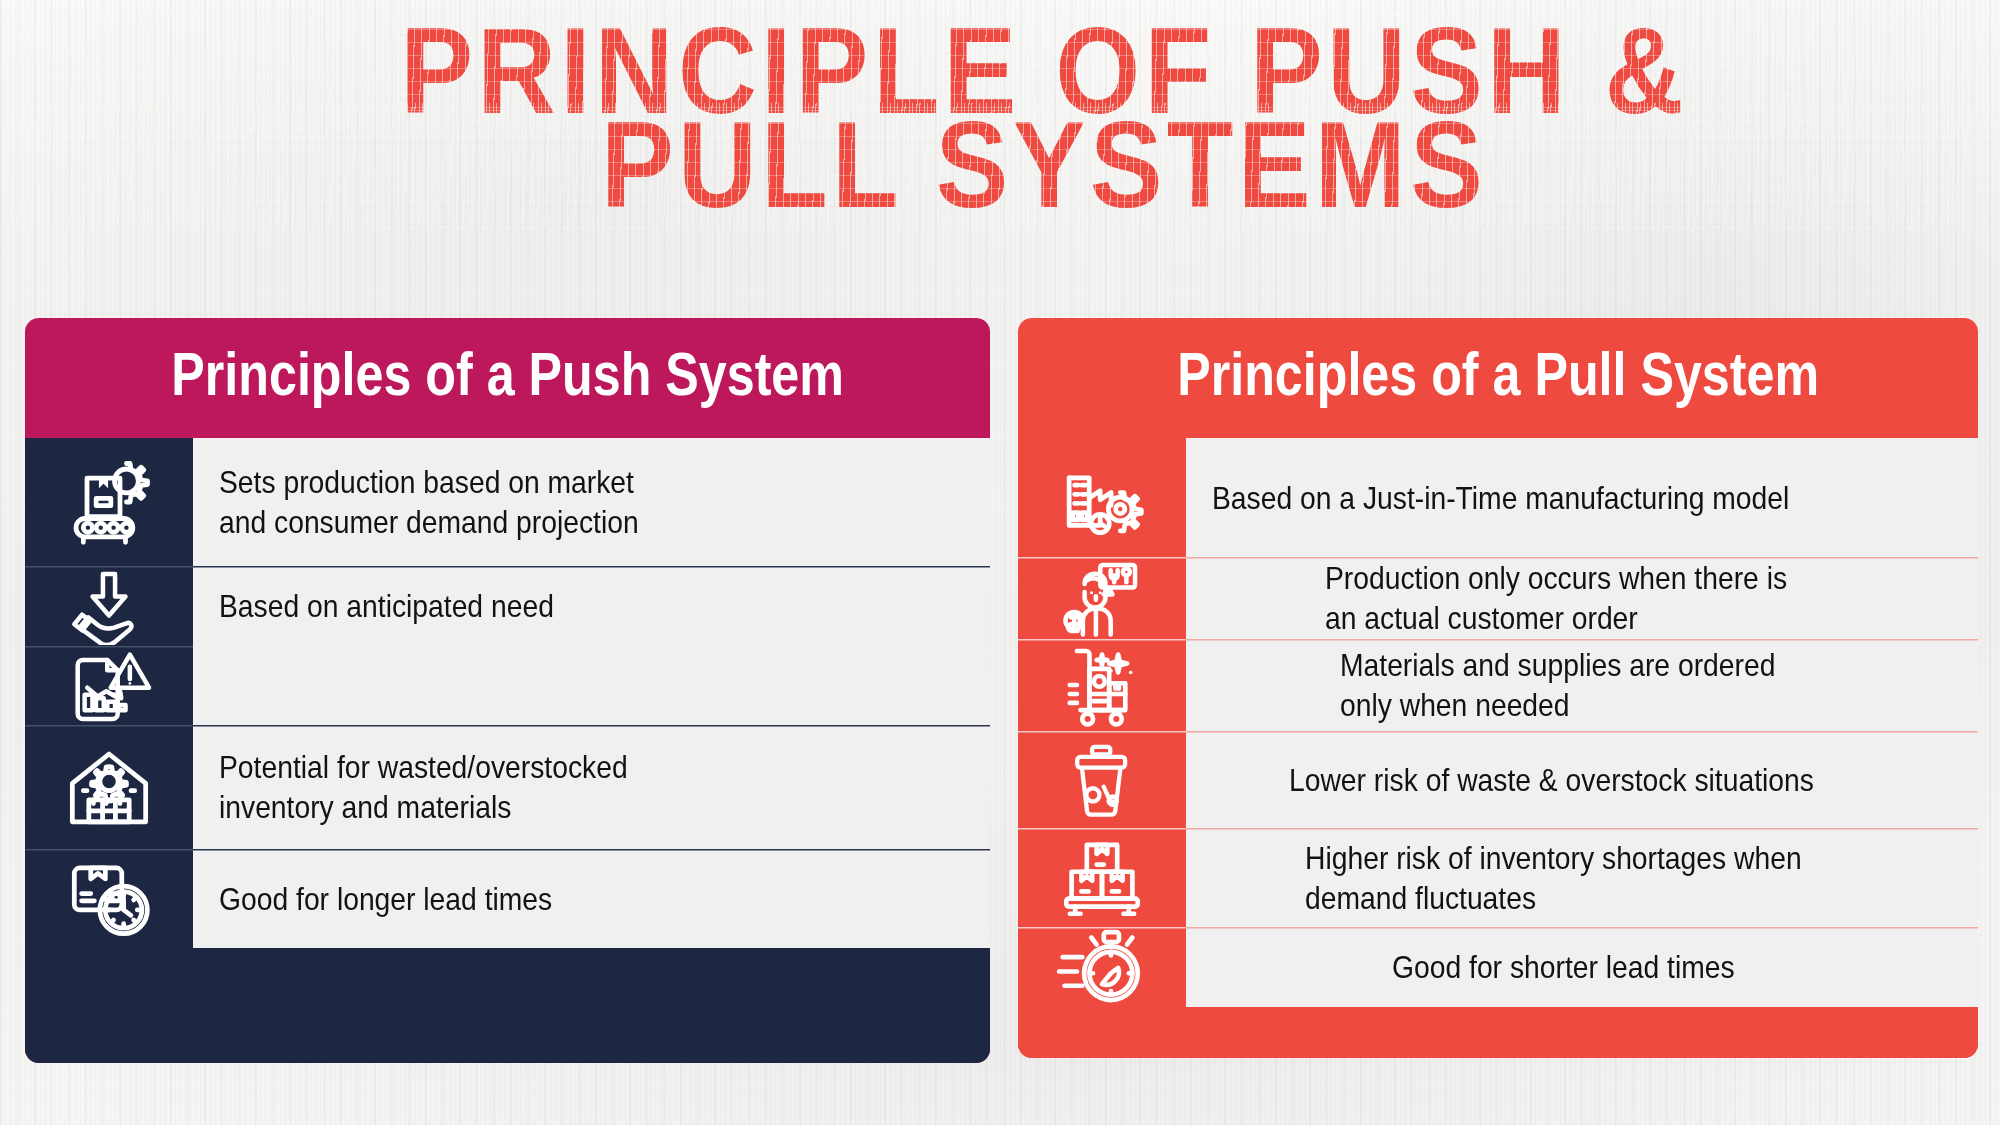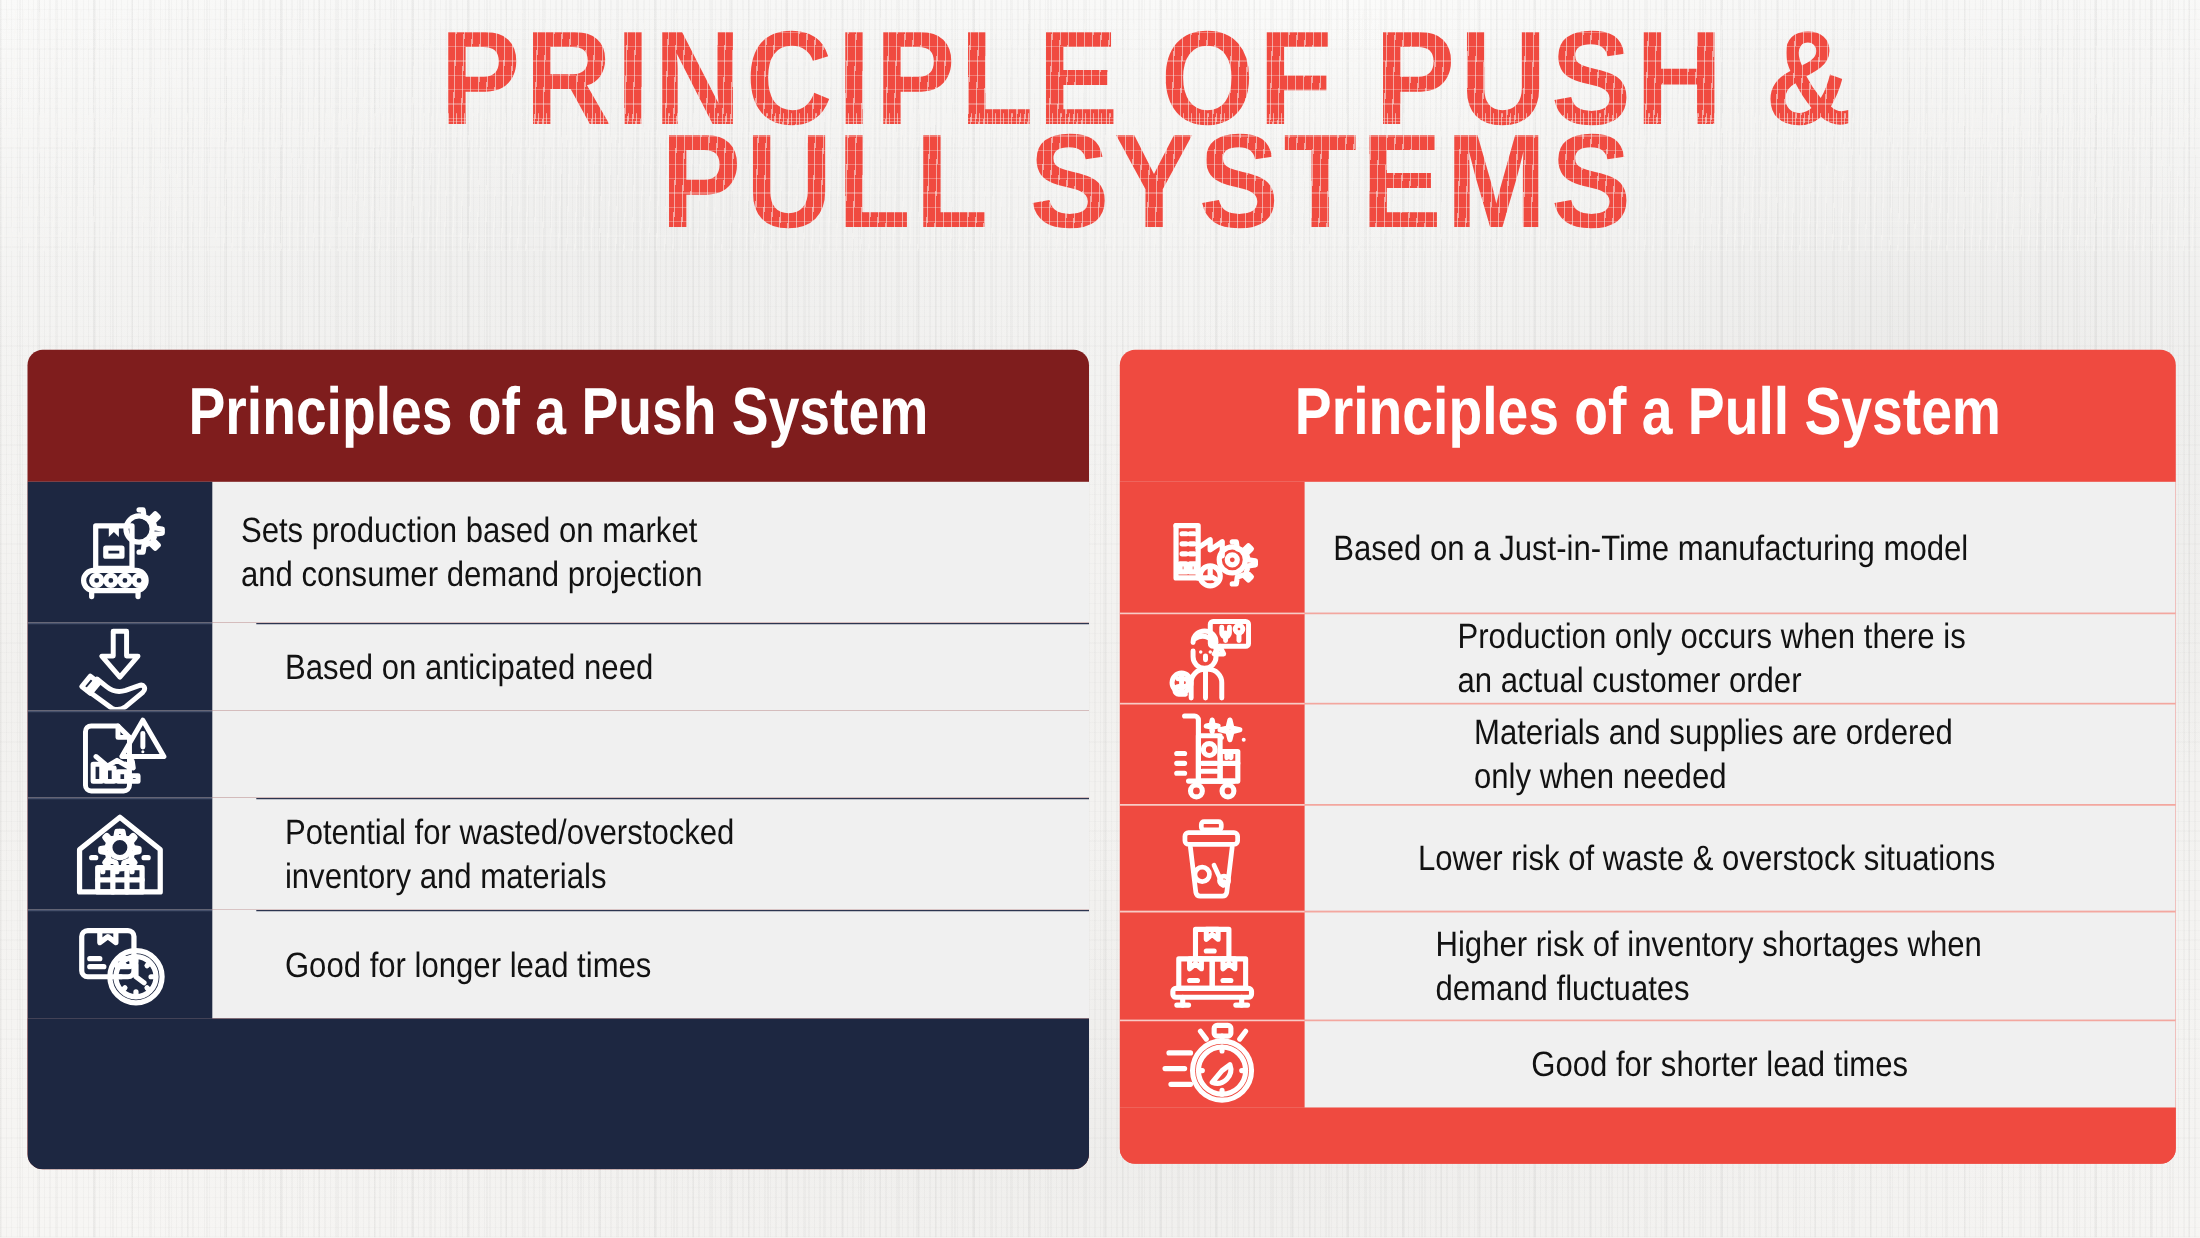--- a/index.html
+++ b/index.html
@@ -60,21 +60,21 @@
     mix-blend-mode:lighten;
     pointer-events:none;
   }
 
   
   .panel {
     position:absolute;
     border-radius:14px;
     overflow:hidden;
   }
-  #panel-push { left:25px; top:318px; width:965px; height:745px; background:#7f1d1d; }
+  #panel-push { left:25px; top:318px; width:965px; height:745px; background:#be185d; }
   #panel-pull { left:1018px; top:318px; width:960px; height:740px; background:#ef4a40; }
 
   .panel-header {
     height:120px;
     display:flex;
     align-items:center;
     justify-content:center;
     padding-bottom:8px;
   }
   .panel-header-text {
@@ -106,21 +106,21 @@
     padding:4px 18px 4px 26px;
     color:#121212;
     font-size:32px;
     line-height:40px;
     font-weight:normal;
     transform-origin:left center;
   }
   .text-cell span { display:block; transform:scaleX(0.94); transform-origin:left center; }
 
   
-  #panel-push .row + .row .text-cell { box-shadow: inset 0 1.5px 0 0 #2c3550; margin-left: 40px; }
+  #panel-push .row + .row .text-cell { box-shadow: inset 0 1.5px 0 0 #2c3550; }
   #panel-push .row + .row .icon-cell { box-shadow: inset 0 1.5px 0 0 #46506b; }
   #panel-pull .row + .row .text-cell { box-shadow: inset 0 1.5px 0 0 #f3a79f; justify-content: center; }
   #panel-pull .row + .row .icon-cell { box-shadow: inset 0 1.5px 0 0 #f8cbc5; }
 
   .panel-footer { flex:1; }
   #panel-push .panel-footer { background:#1d2741; }
   #panel-pull .panel-footer { background:#ef4a40; }
 
   .panel-inner { display:flex; flex-direction:column; height:100%; }
 
@@ -199,21 +199,21 @@
               <rect x="61" y="68" width="8" height="6"></rect>
               <path d="M25 48 l12 10 l10 -6 l14 8"></path>
               <path d="M56 56 l8 4 l-1 -7"></path>
               <path d="M74 10 l22 38 h-44 z"></path>
               <path d="M74 24 v14"></path>
               <circle cx="74" cy="43" r="1.6" class="fill-w"></circle>
             </svg>
           </div>
         </div>
 
-        <div class="row" style="height:102px">
+        <div class="row" style="height:124px">
           <div class="icon-cell">
             <svg class="ico" width="94" height="88" viewBox="0 0 100 96">
               <path d="M10 44 L50 12 L90 44 v42 h-80 z"></path>
               <circle cx="50" cy="42" r="10"></circle>
               <path d="M50 26 l3 0 l1 6 l5 2 l4 -4 l2 2 l-4 5 l2 5 l6 1 l0 3 l-6 1 l-2 5 l4 5 l-2 2 l-4 -4 l-5 2 l-1 6 l-3 0"></path>
               <path d="M50 26 l-3 0 l-1 6 l-5 2 l-4 -4 l-2 2 l4 5 l-2 5 l-6 1 l0 3 l6 1 l2 5 l-4 5 l2 2 l4 -4 l5 2 l1 6 l3 0"></path>
               <rect x="28" y="62" width="44" height="24"></rect>
               <path d="M28 74 h44 M43 62 v24 M57 62 v24"></path>
               <path d="M33 62 v4 M47 62 v4 M62 62 v4"></path>
               <path d="M22 52 h4 M74 52 h4"></path>

